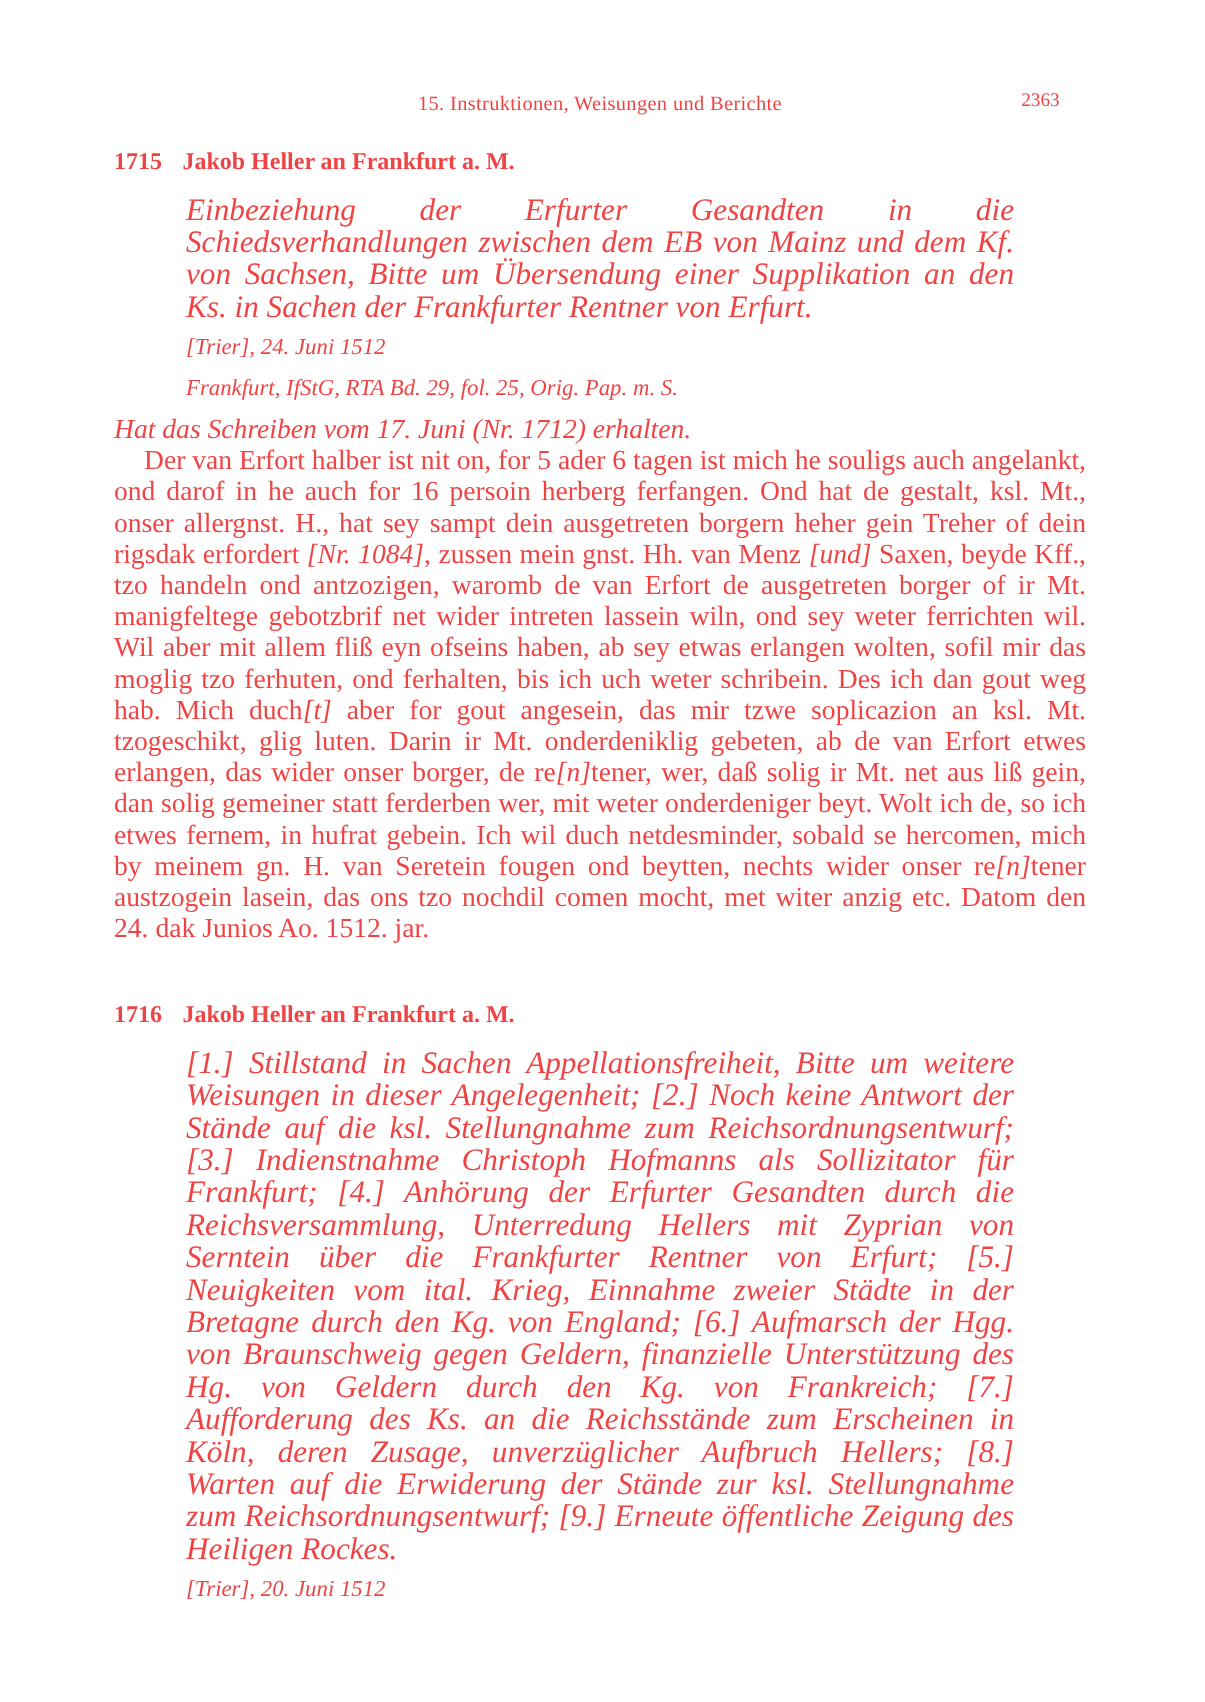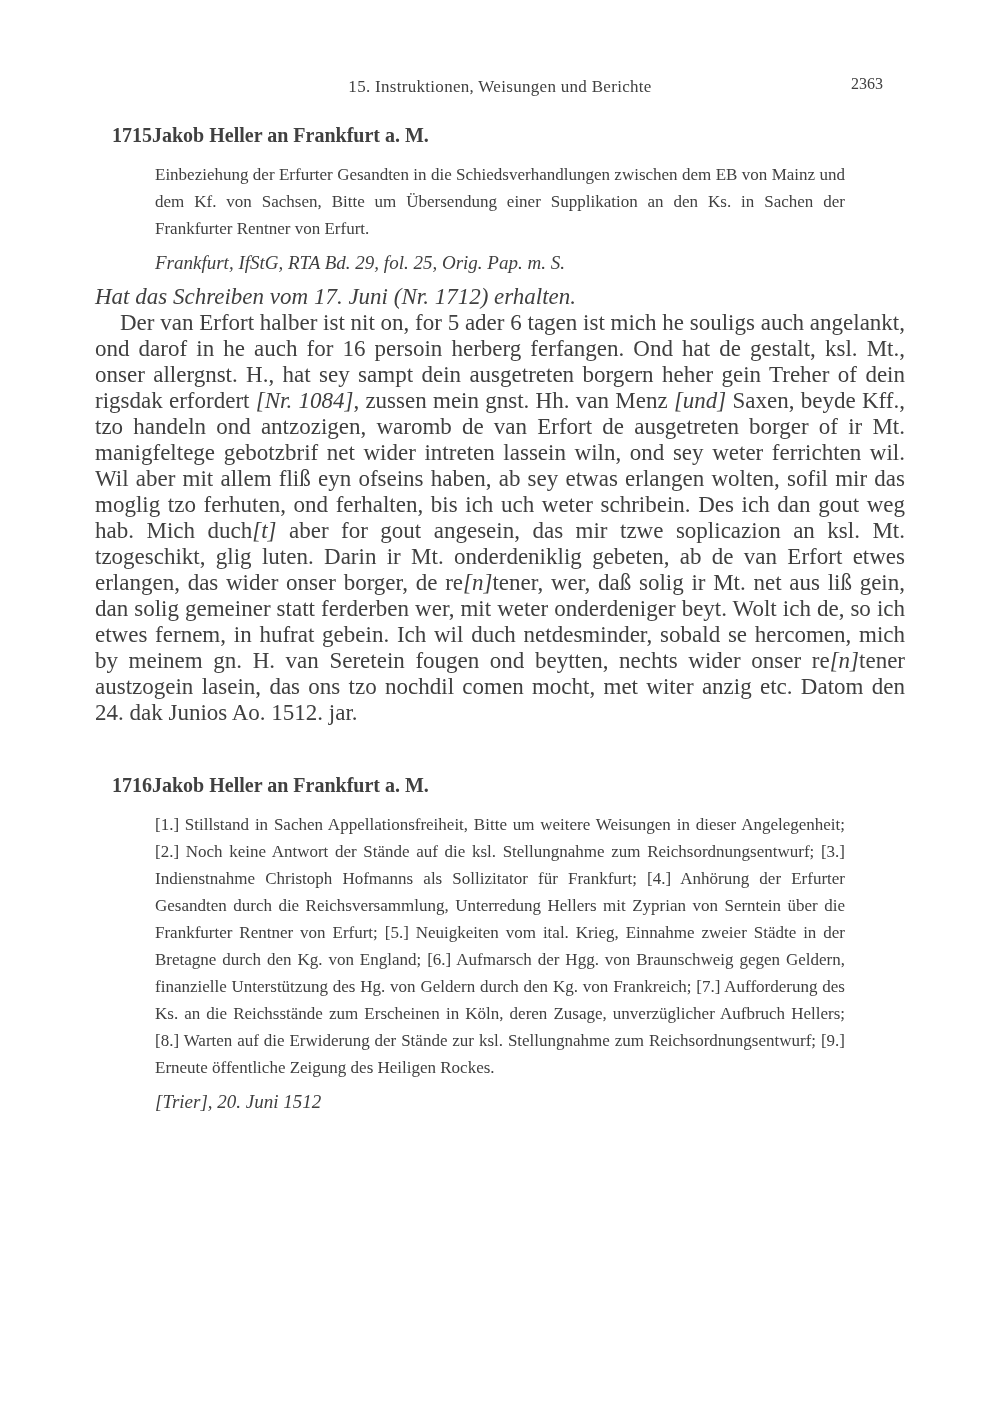--- a/index.html
+++ b/index.html
@@ -2,21 +2,21 @@
 <html><head>
 <meta charset="utf-8">
 <style>
   * { margin: 0; padding: 0; box-sizing: border-box; }
   html, body { background: #ffffff; }
   .page {
     position: relative;
     width: 1004px;
     height: 1418px;
     background: #ffffff;
-    color: #404040;
+    color: #ef4444;
     font-family: "Liberation Serif", "DejaVu Serif", serif;
     padding: 76px 99px 0 95px;
     overflow: hidden;
   }
   .running-head {
     position: relative;
     font-size: 17px;
     line-height: 22px;
     margin-bottom: 24px;
   }
@@ -29,24 +29,25 @@
     line-height: 24px;
   }
   .entry + .entry { margin-top: 46px; }
   .entry-heading {
     display: flex;
     font-weight: bold;
     font-size: 20px;
     line-height: 26px;
     margin-bottom: 13px;
   }
-  .entry-number { flex: none; width: 57px; text-align: right; }
+  .entry-number { flex: none; width: 57px; }
   .entry-meta { margin-left: 60px; margin-right: 60px; }
   .summary {
-    font-size: 17px;
+    font-style: italic;
+    font-size: 26px;
     line-height: 27px;
     text-align: justify;
     margin-bottom: 7px;
   }
   .meta-line {
     font-style: italic;
     font-size: 19px;
     line-height: 27px;
     margin-bottom: 7px;
   }
@@ -72,20 +73,21 @@
     <div class="page-number">2363</div>
   </header>
 
   <section class="entry">
     <div class="entry-heading">
       <span class="entry-number">1715</span>
       <span class="entry-title">Jakob Heller an Frankfurt a. M.</span>
     </div>
     <div class="entry-meta">
       <p class="summary">Einbeziehung der Erfurter Gesandten in die Schiedsverhandlungen zwischen dem EB von Mainz und dem Kf. von Sachsen, Bitte um Übersendung einer Supplikation an den Ks. in Sachen der Frankfurter Rentner von Erfurt.</p>
+      <p class="meta-line">[Trier], 24. Juni 1512</p>
       <p class="meta-line">Frankfurt, IfStG, RTA Bd. 29, fol. 25, Orig. Pap. m. S.</p>
     </div>
     <p class="note-line">Hat das Schreiben vom 17. Juni (Nr. 1712) erhalten.</p>
     <p class="body-text"><span>Der van Erfort halber ist nit on, for 5 ader 6 tagen ist mich he souligs auch angelankt, ond darof in he auch for 16 persoin herberg ferfangen. Ond hat de gestalt, ksl. Mt., onser allergnst. H., hat sey sampt dein ausgetreten borgern heher gein Treher of dein rigsdak erfordert </span><span style="font-style: italic;">[Nr. 1084]</span><span>, zussen mein gnst. Hh. van Menz </span><span style="font-style: italic;">[und]</span><span> Saxen, beyde Kff., tzo handeln ond antzozigen, waromb de van Erfort de ausgetreten borger of ir Mt. manigfeltege gebotzbrif net wider intreten lassein wiln, ond sey weter ferrichten wil. Wil aber mit allem fliß eyn ofseins haben, ab sey etwas erlangen wolten, sofil mir das moglig tzo ferhuten, ond ferhalten, bis ich uch weter schribein. Des ich dan gout weg hab. Mich duch</span><span style="font-style: italic;">[t]</span><span> aber for gout angesein, das mir tzwe soplicazion an ksl. Mt. tzogeschikt, glig luten. Darin ir Mt. onderdeniklig gebeten, ab de van Erfort etwes erlangen, das wider onser borger, de re</span><span style="font-style: italic;">[n]</span><span>tener, wer, daß solig ir Mt. net aus liß gein, dan solig gemeiner statt ferderben wer, mit weter onderdeniger beyt. Wolt ich de, so ich etwes fernem, in hufrat gebein. Ich wil duch netdesminder, sobald se hercomen, mich by meinem gn. H. van Seretein fougen ond beytten, nechts wider onser re</span><span style="font-style: italic;">[n]</span><span>tener austzogein lasein, das ons tzo nochdil comen mocht, met witer anzig etc. Datom den 24. dak Junios Ao. 1512. jar.</span></p>
   </section>
 
   <section class="entry">
     <div class="entry-heading">
       <span class="entry-number">1716</span>
       <span class="entry-title">Jakob Heller an Frankfurt a. M.</span>

